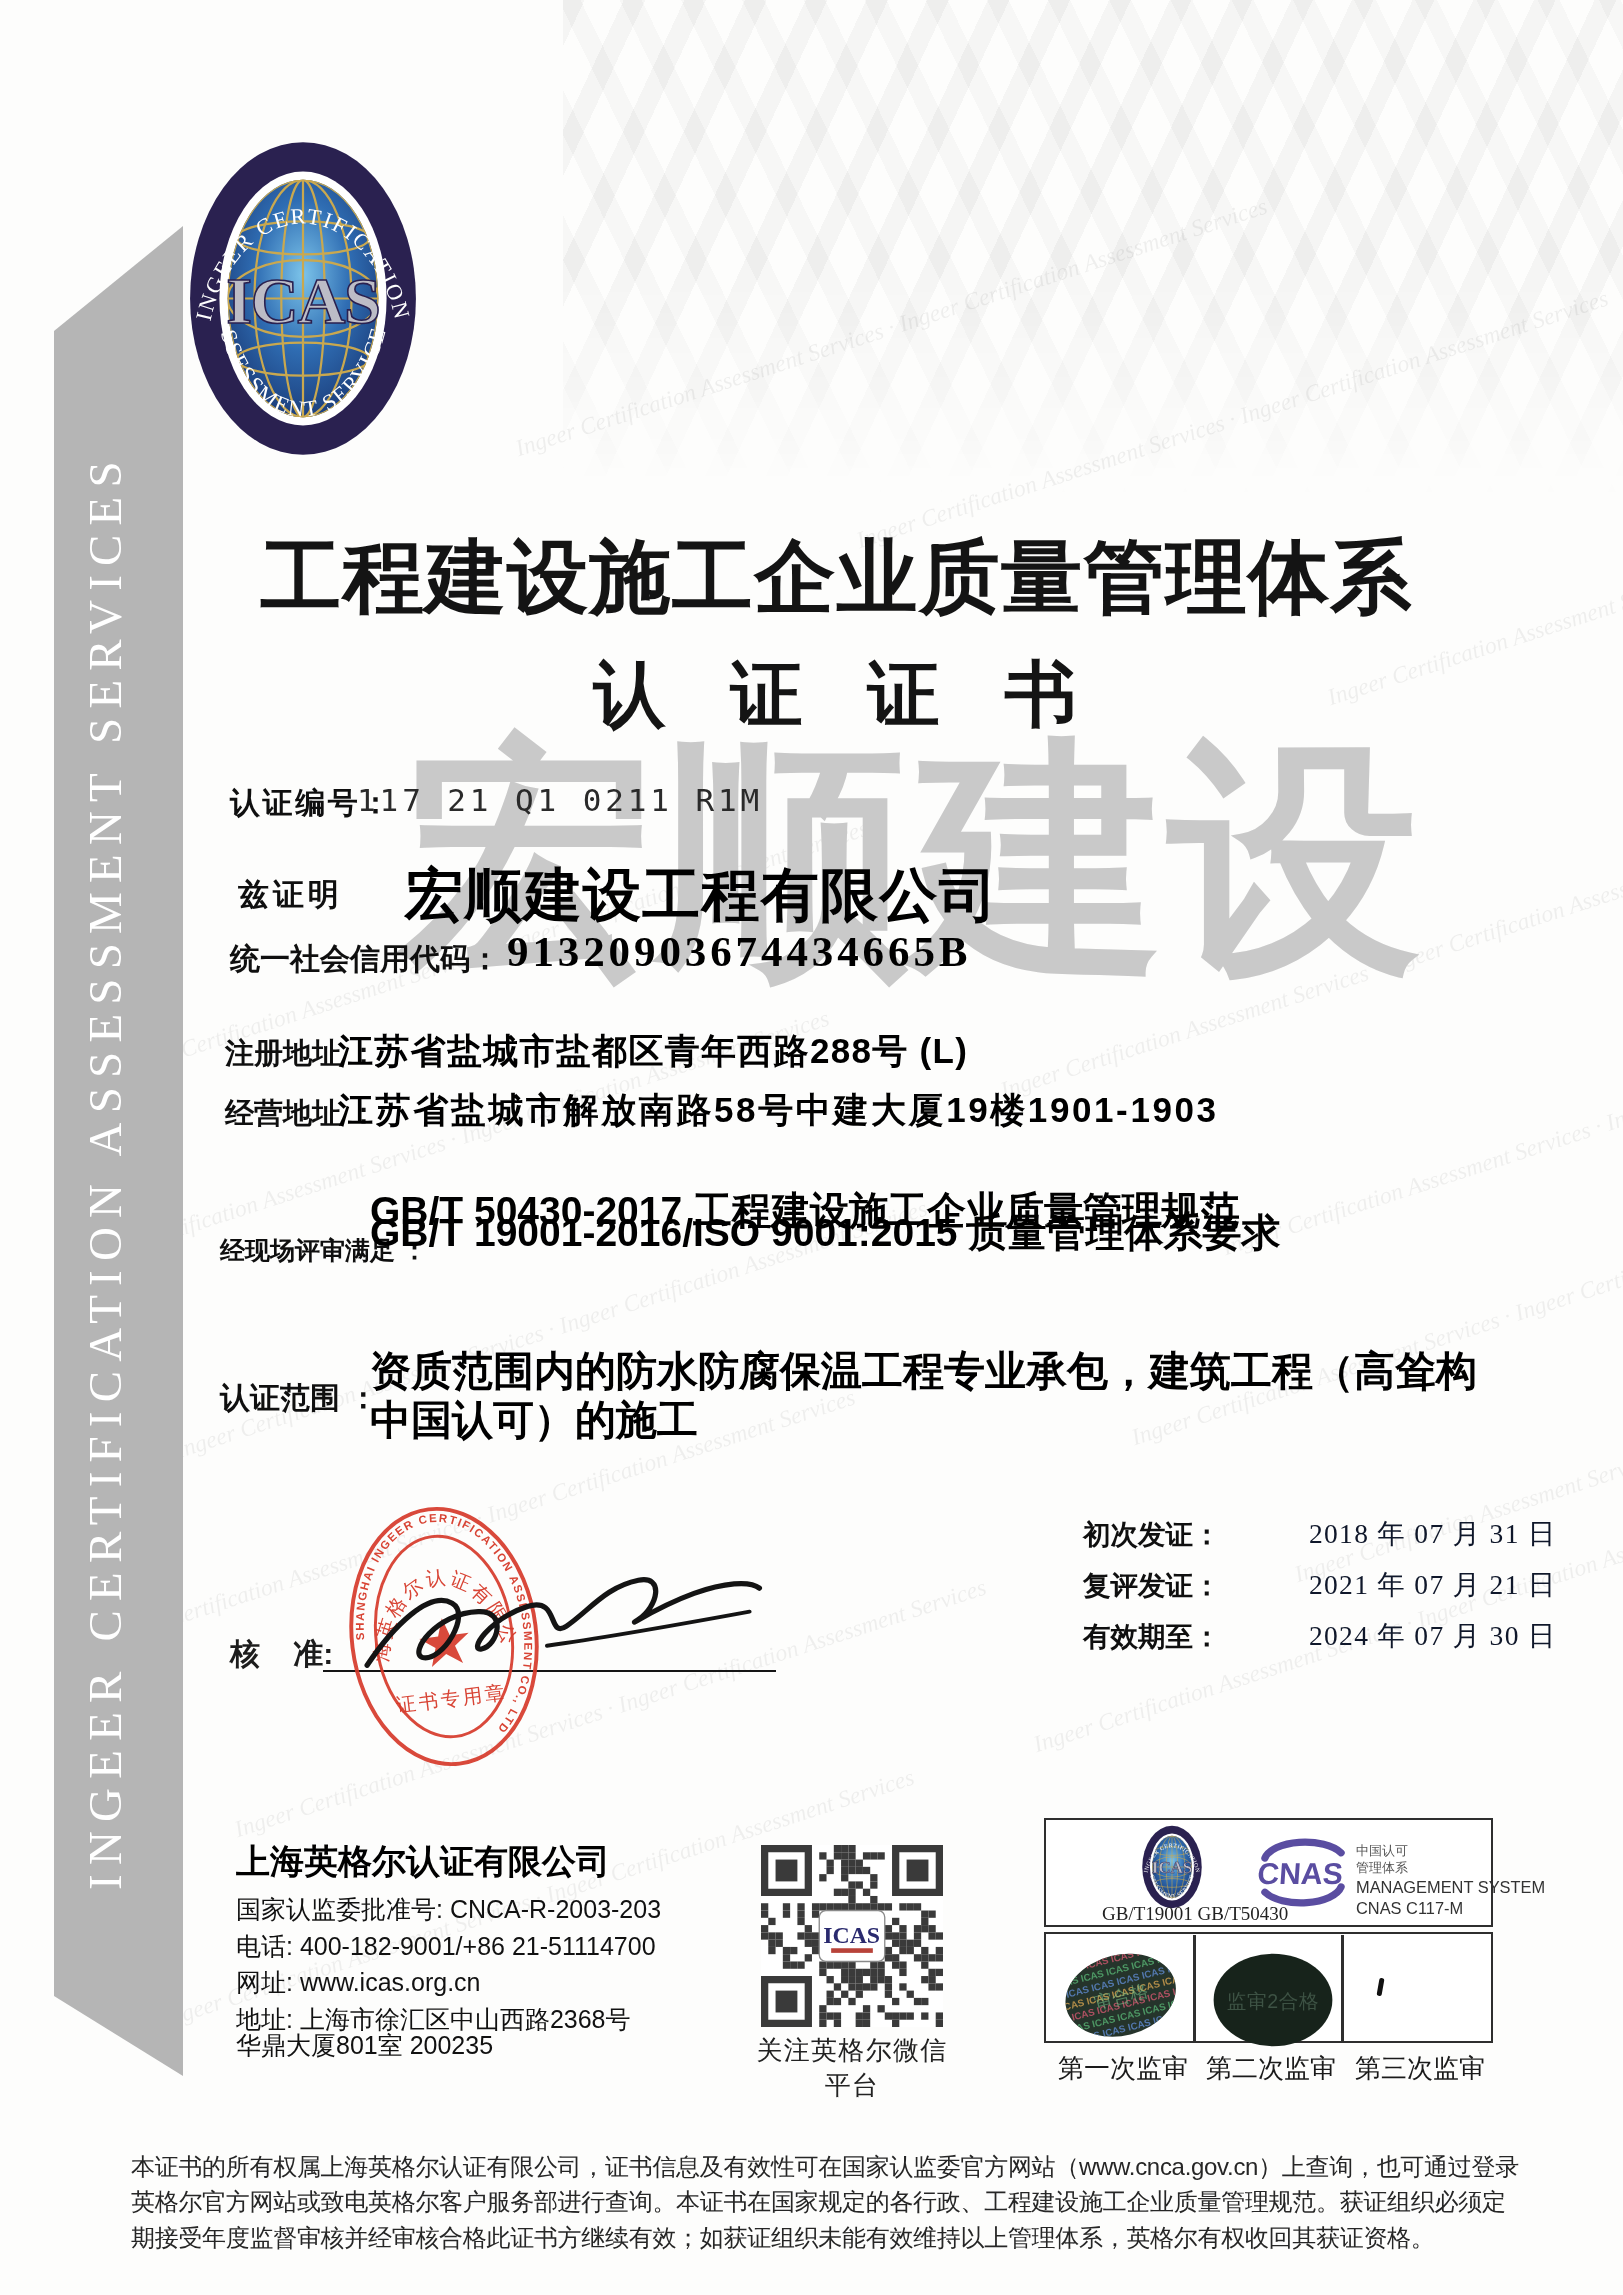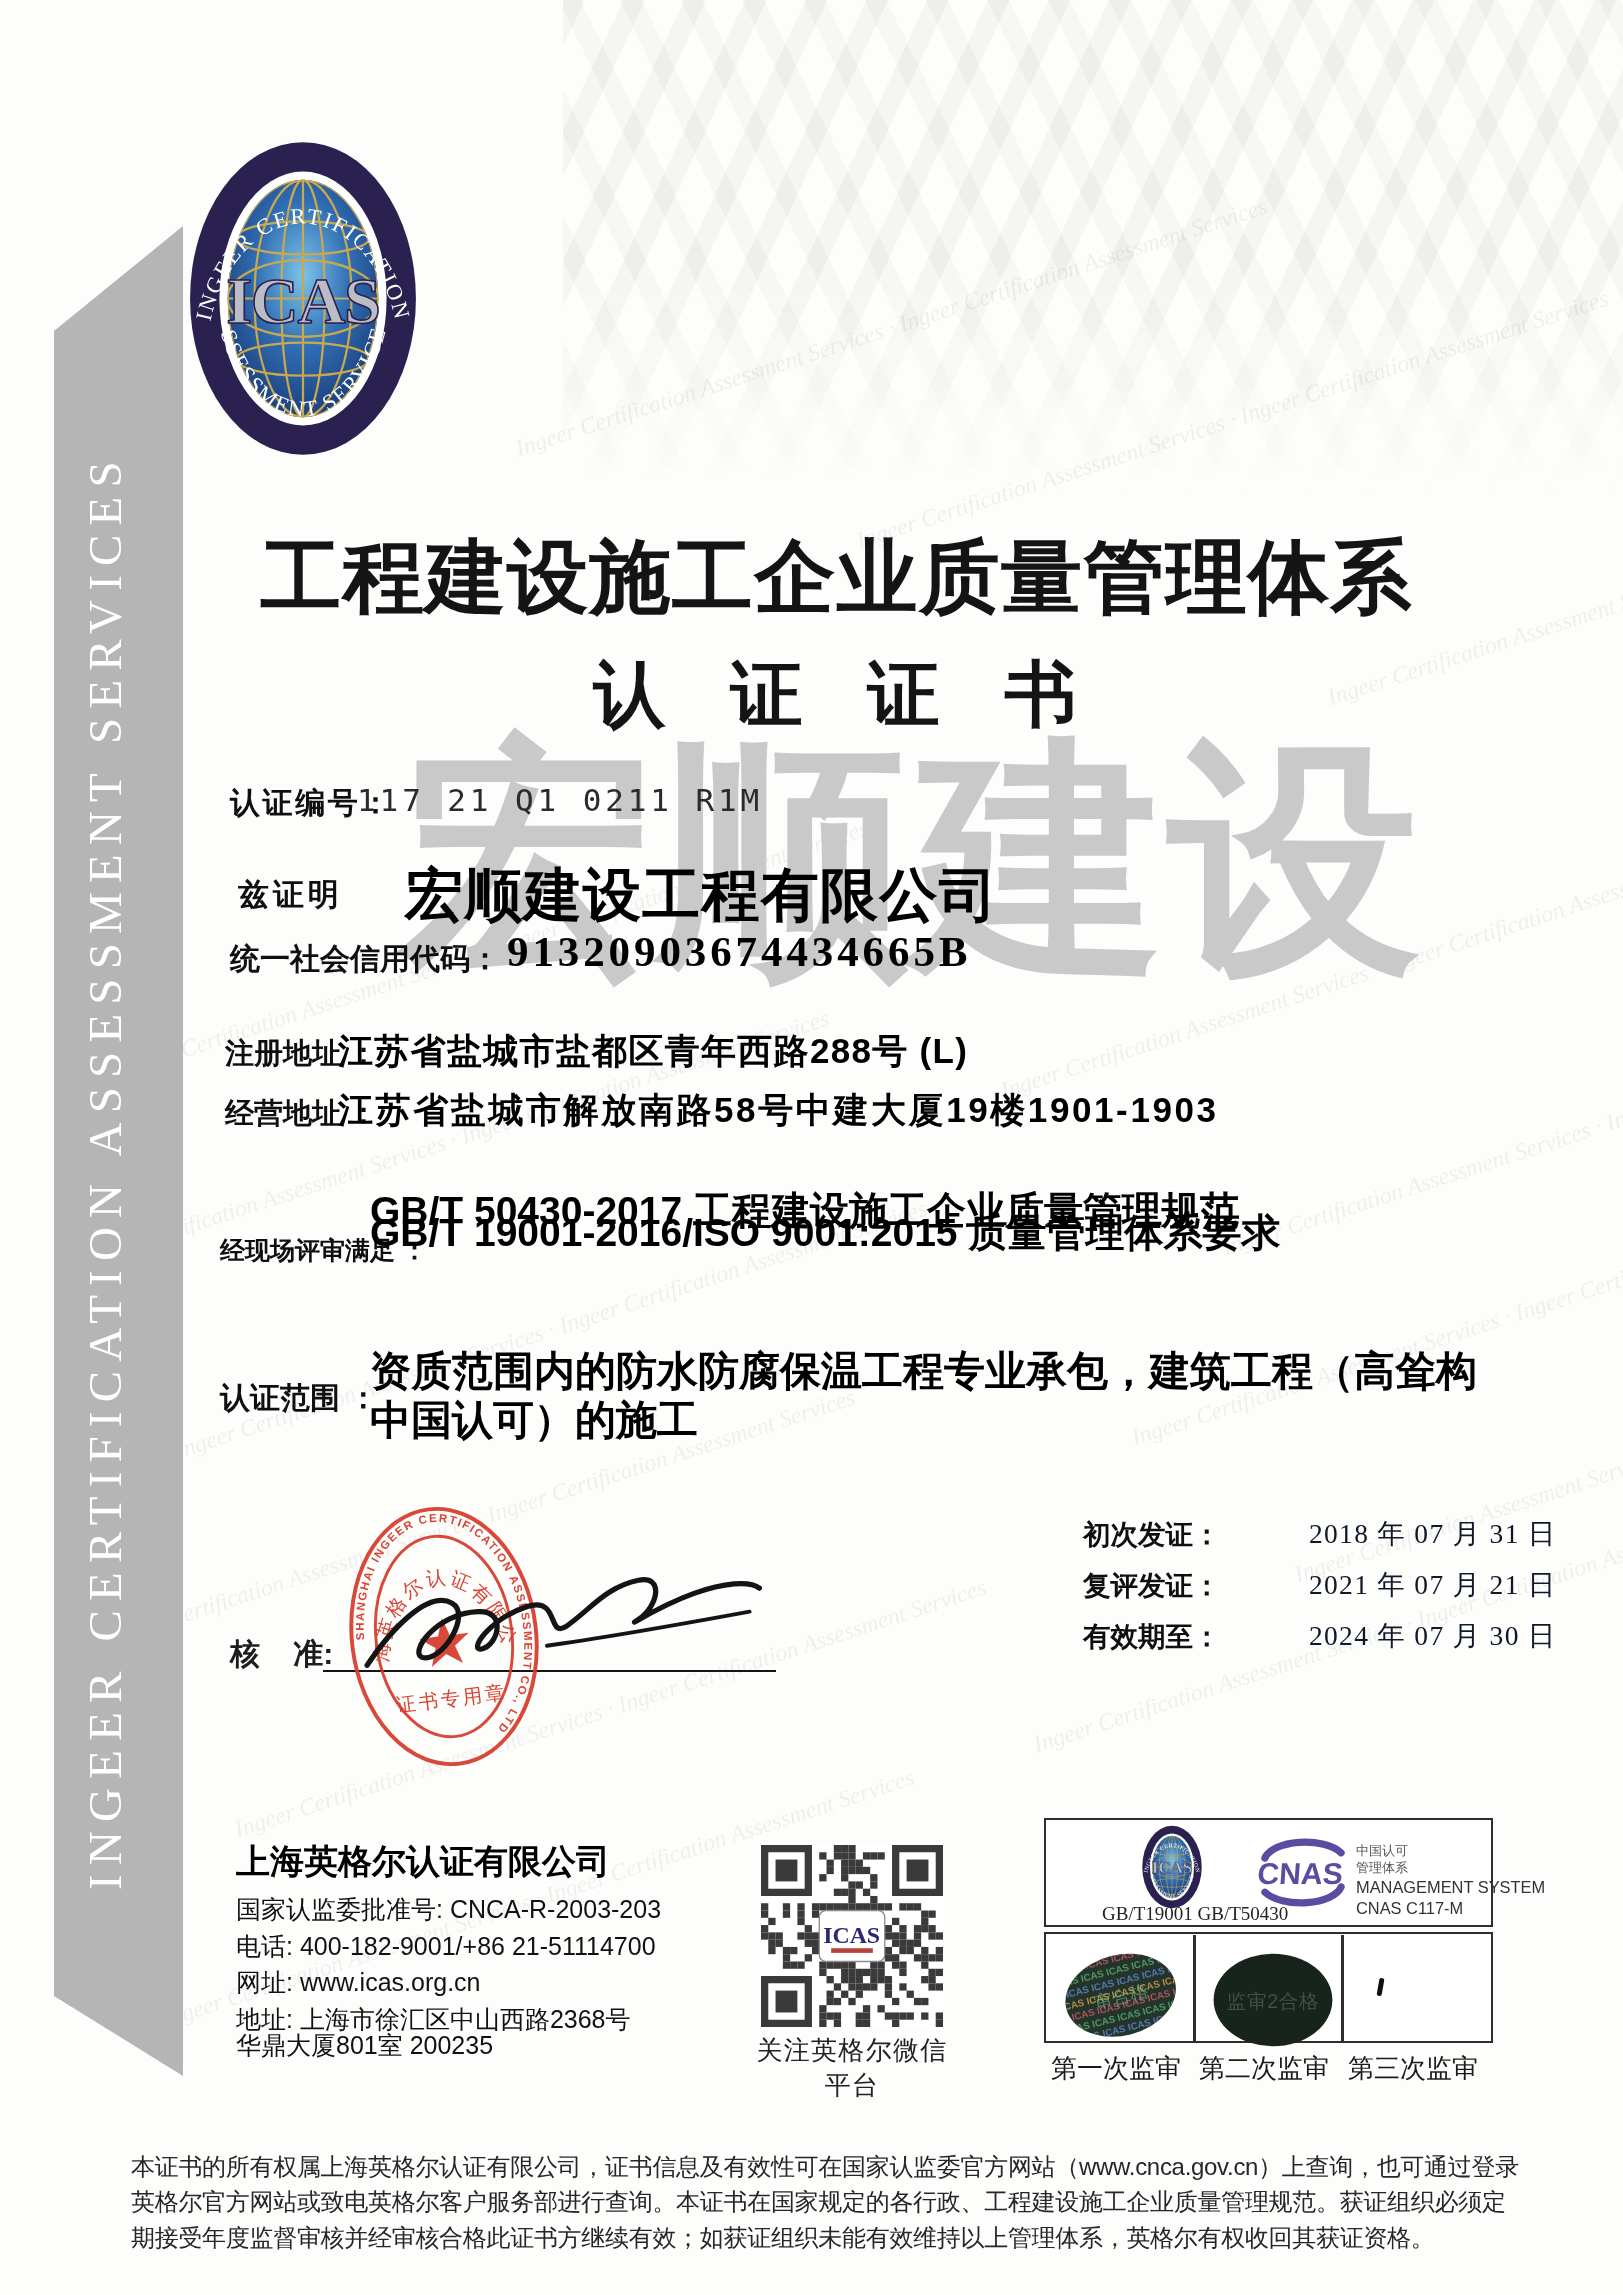--- a/index.html
+++ b/index.html
@@ -59,21 +59,21 @@
   .issuer-name{left:236px;top:1839px;font-size:34px;font-weight:800;color:#000;}
   .issuer-line{left:236px;font-size:25px;color:#111;}
   .qr-cap{left:754px;top:2033px;width:196px;text-align:center;font-size:26px;color:#222;
     letter-spacing:1.3px;}
   .boxA{left:1044px;top:1818px;width:445px;height:105px;border:2.6px solid #2e2e2e;background:#fff;}
   .boxB{left:1044px;top:1932px;width:445px;height:107px;border:2.6px solid #2e2e2e;background:#fff;}
   .bdiv{top:1935px;width:2.6px;height:107px;background:#2e2e2e;}
   .gbt{left:1100px;top:1902px;font-family:"Liberation Serif",serif;font-size:19px;color:#222;}
   .cnas-cn{font-size:13px;color:#555;line-height:15.7px;}
   .cnas-en{font-size:16.4px;color:#333;line-height:20px;}
-  .surv{width:137px;text-align:left;top:2051px;font-size:26px;color:#1a1a1a;}
+  .surv{width:137px;text-align:right;top:2051px;font-size:26px;color:#1a1a1a;}
   .mark3{left:1378px;top:1978px;width:4.6px;height:18.3px;background:#111;border-radius:2px;
     transform:rotate(10deg);}
   .foot{left:131px;white-space:nowrap;font-size:24px;letter-spacing:-0.3px;color:#262626;}
   .seal{left:346px;top:1503px;z-index:3;transform:rotate(-7deg);}
   .sigsvg{left:331px;top:1528px;z-index:4;}
 </style>
 </head>
 <body>
 
 <div id="page">

